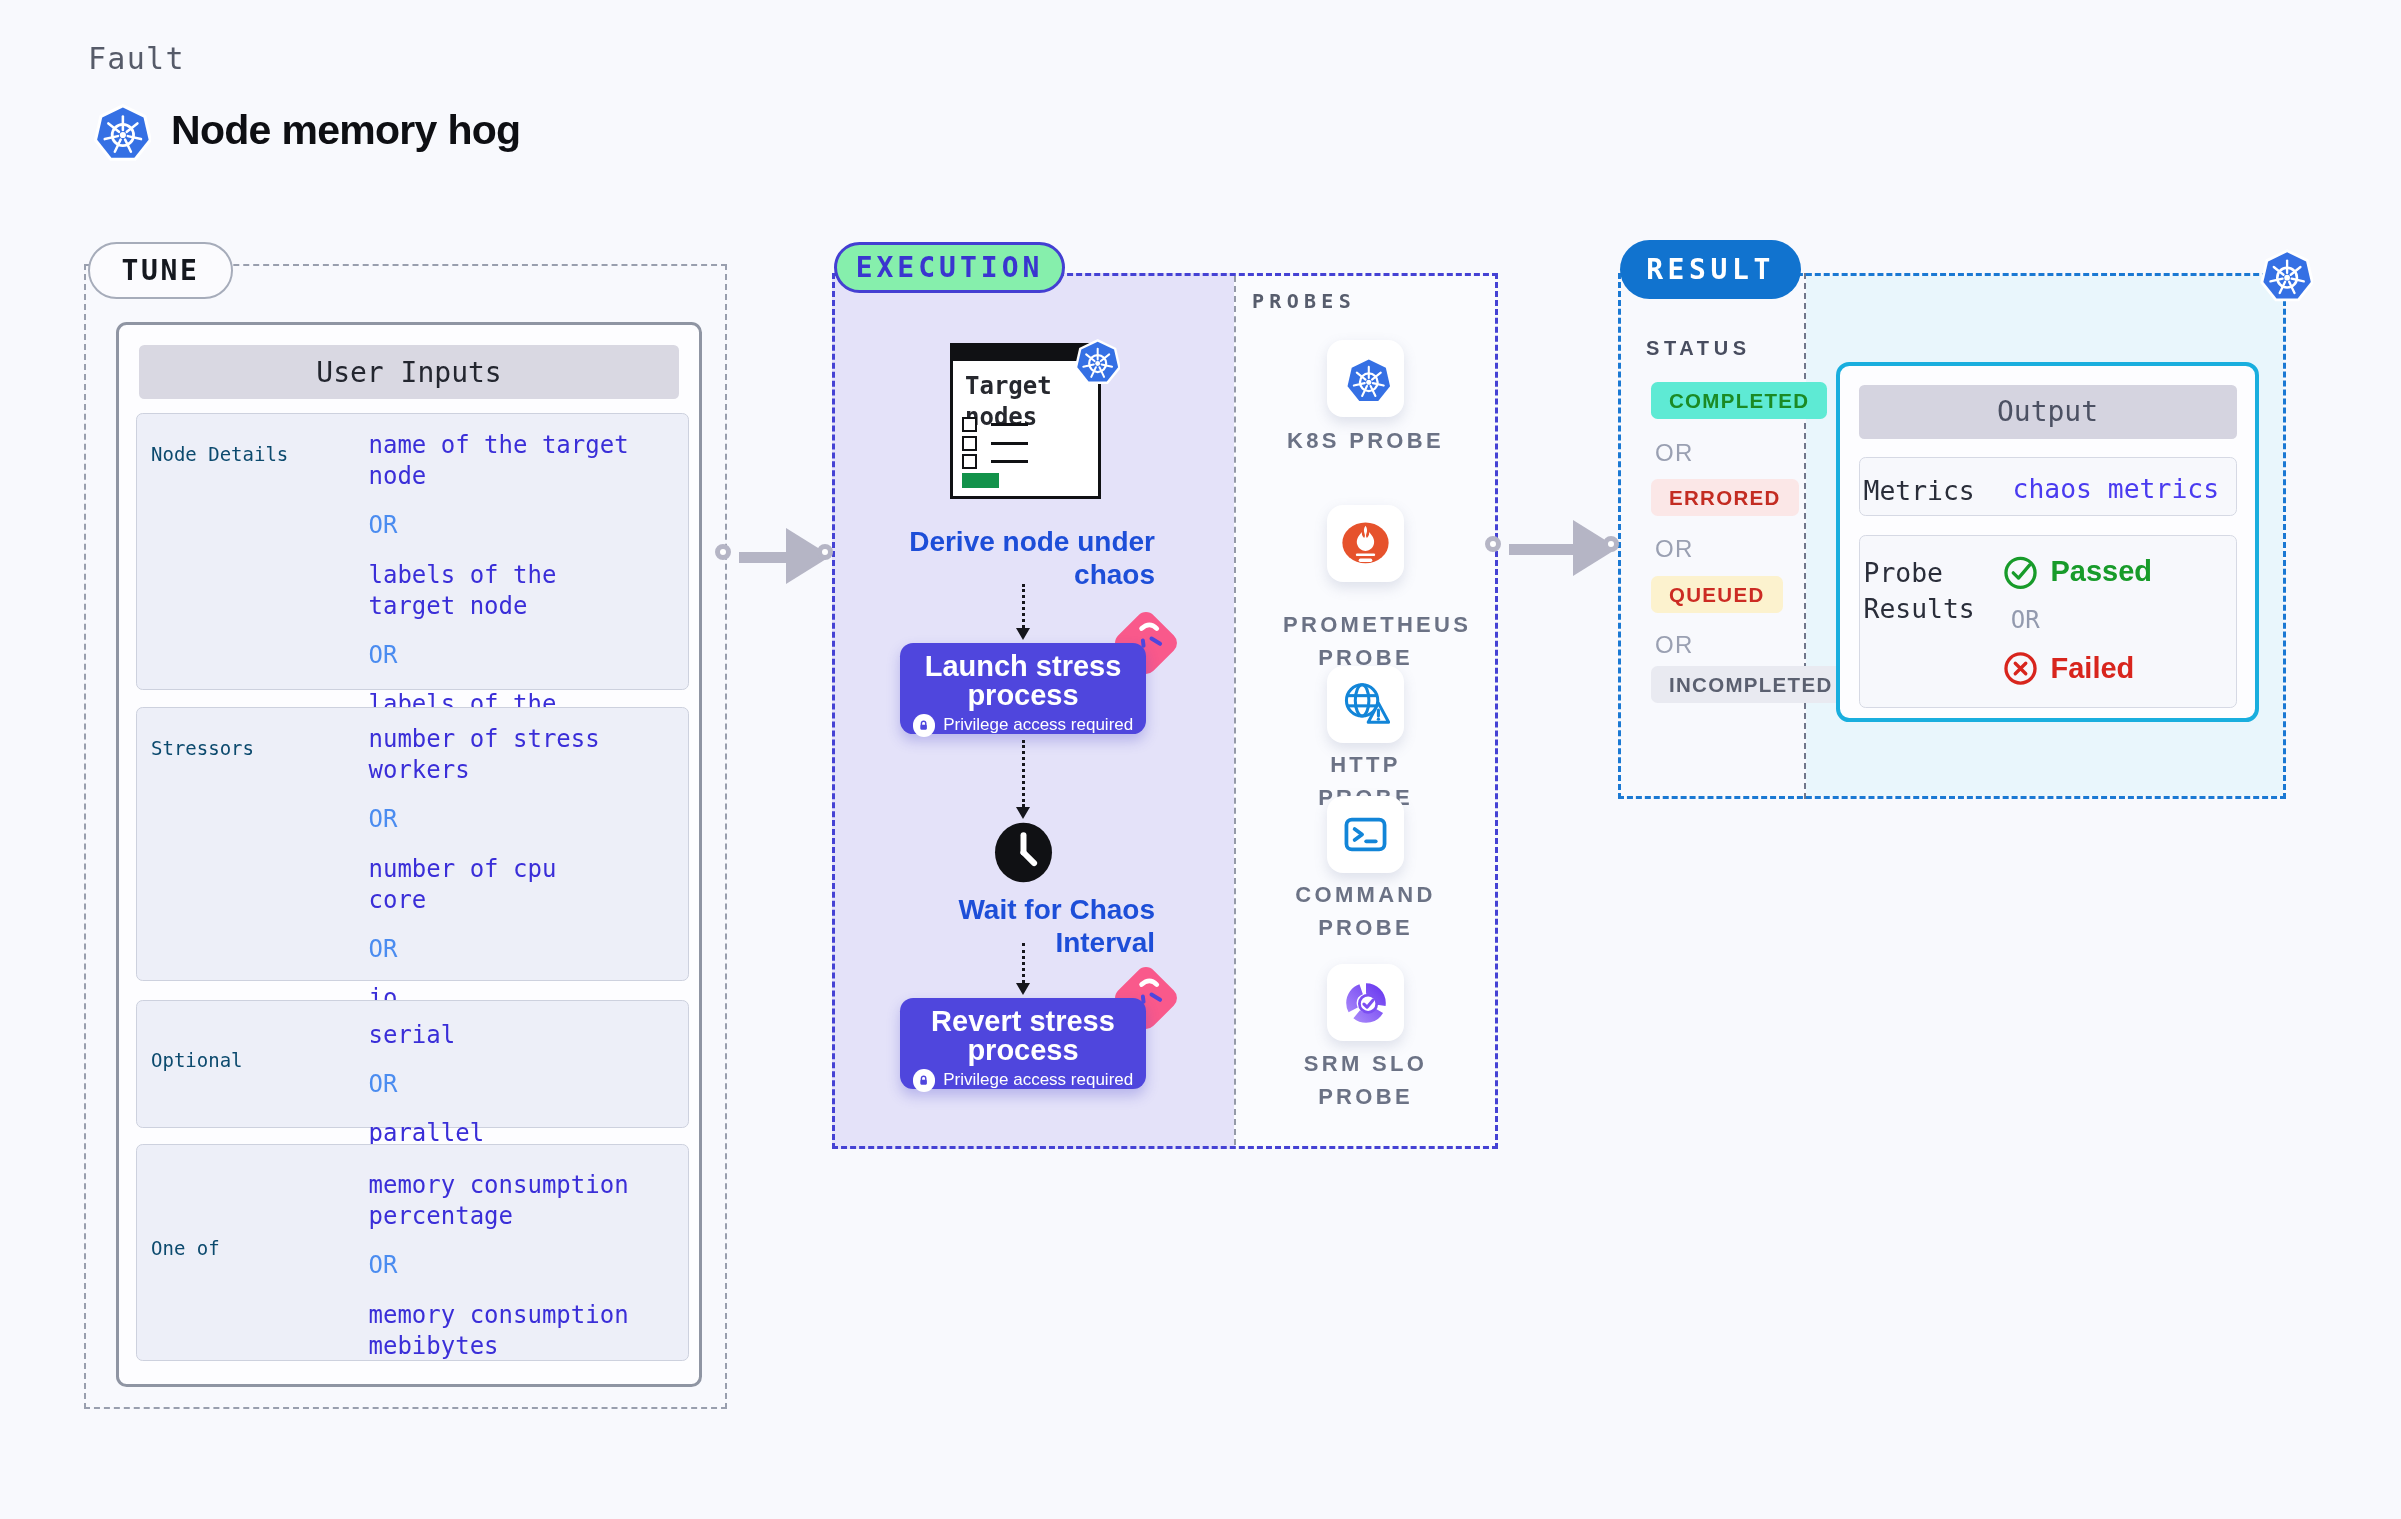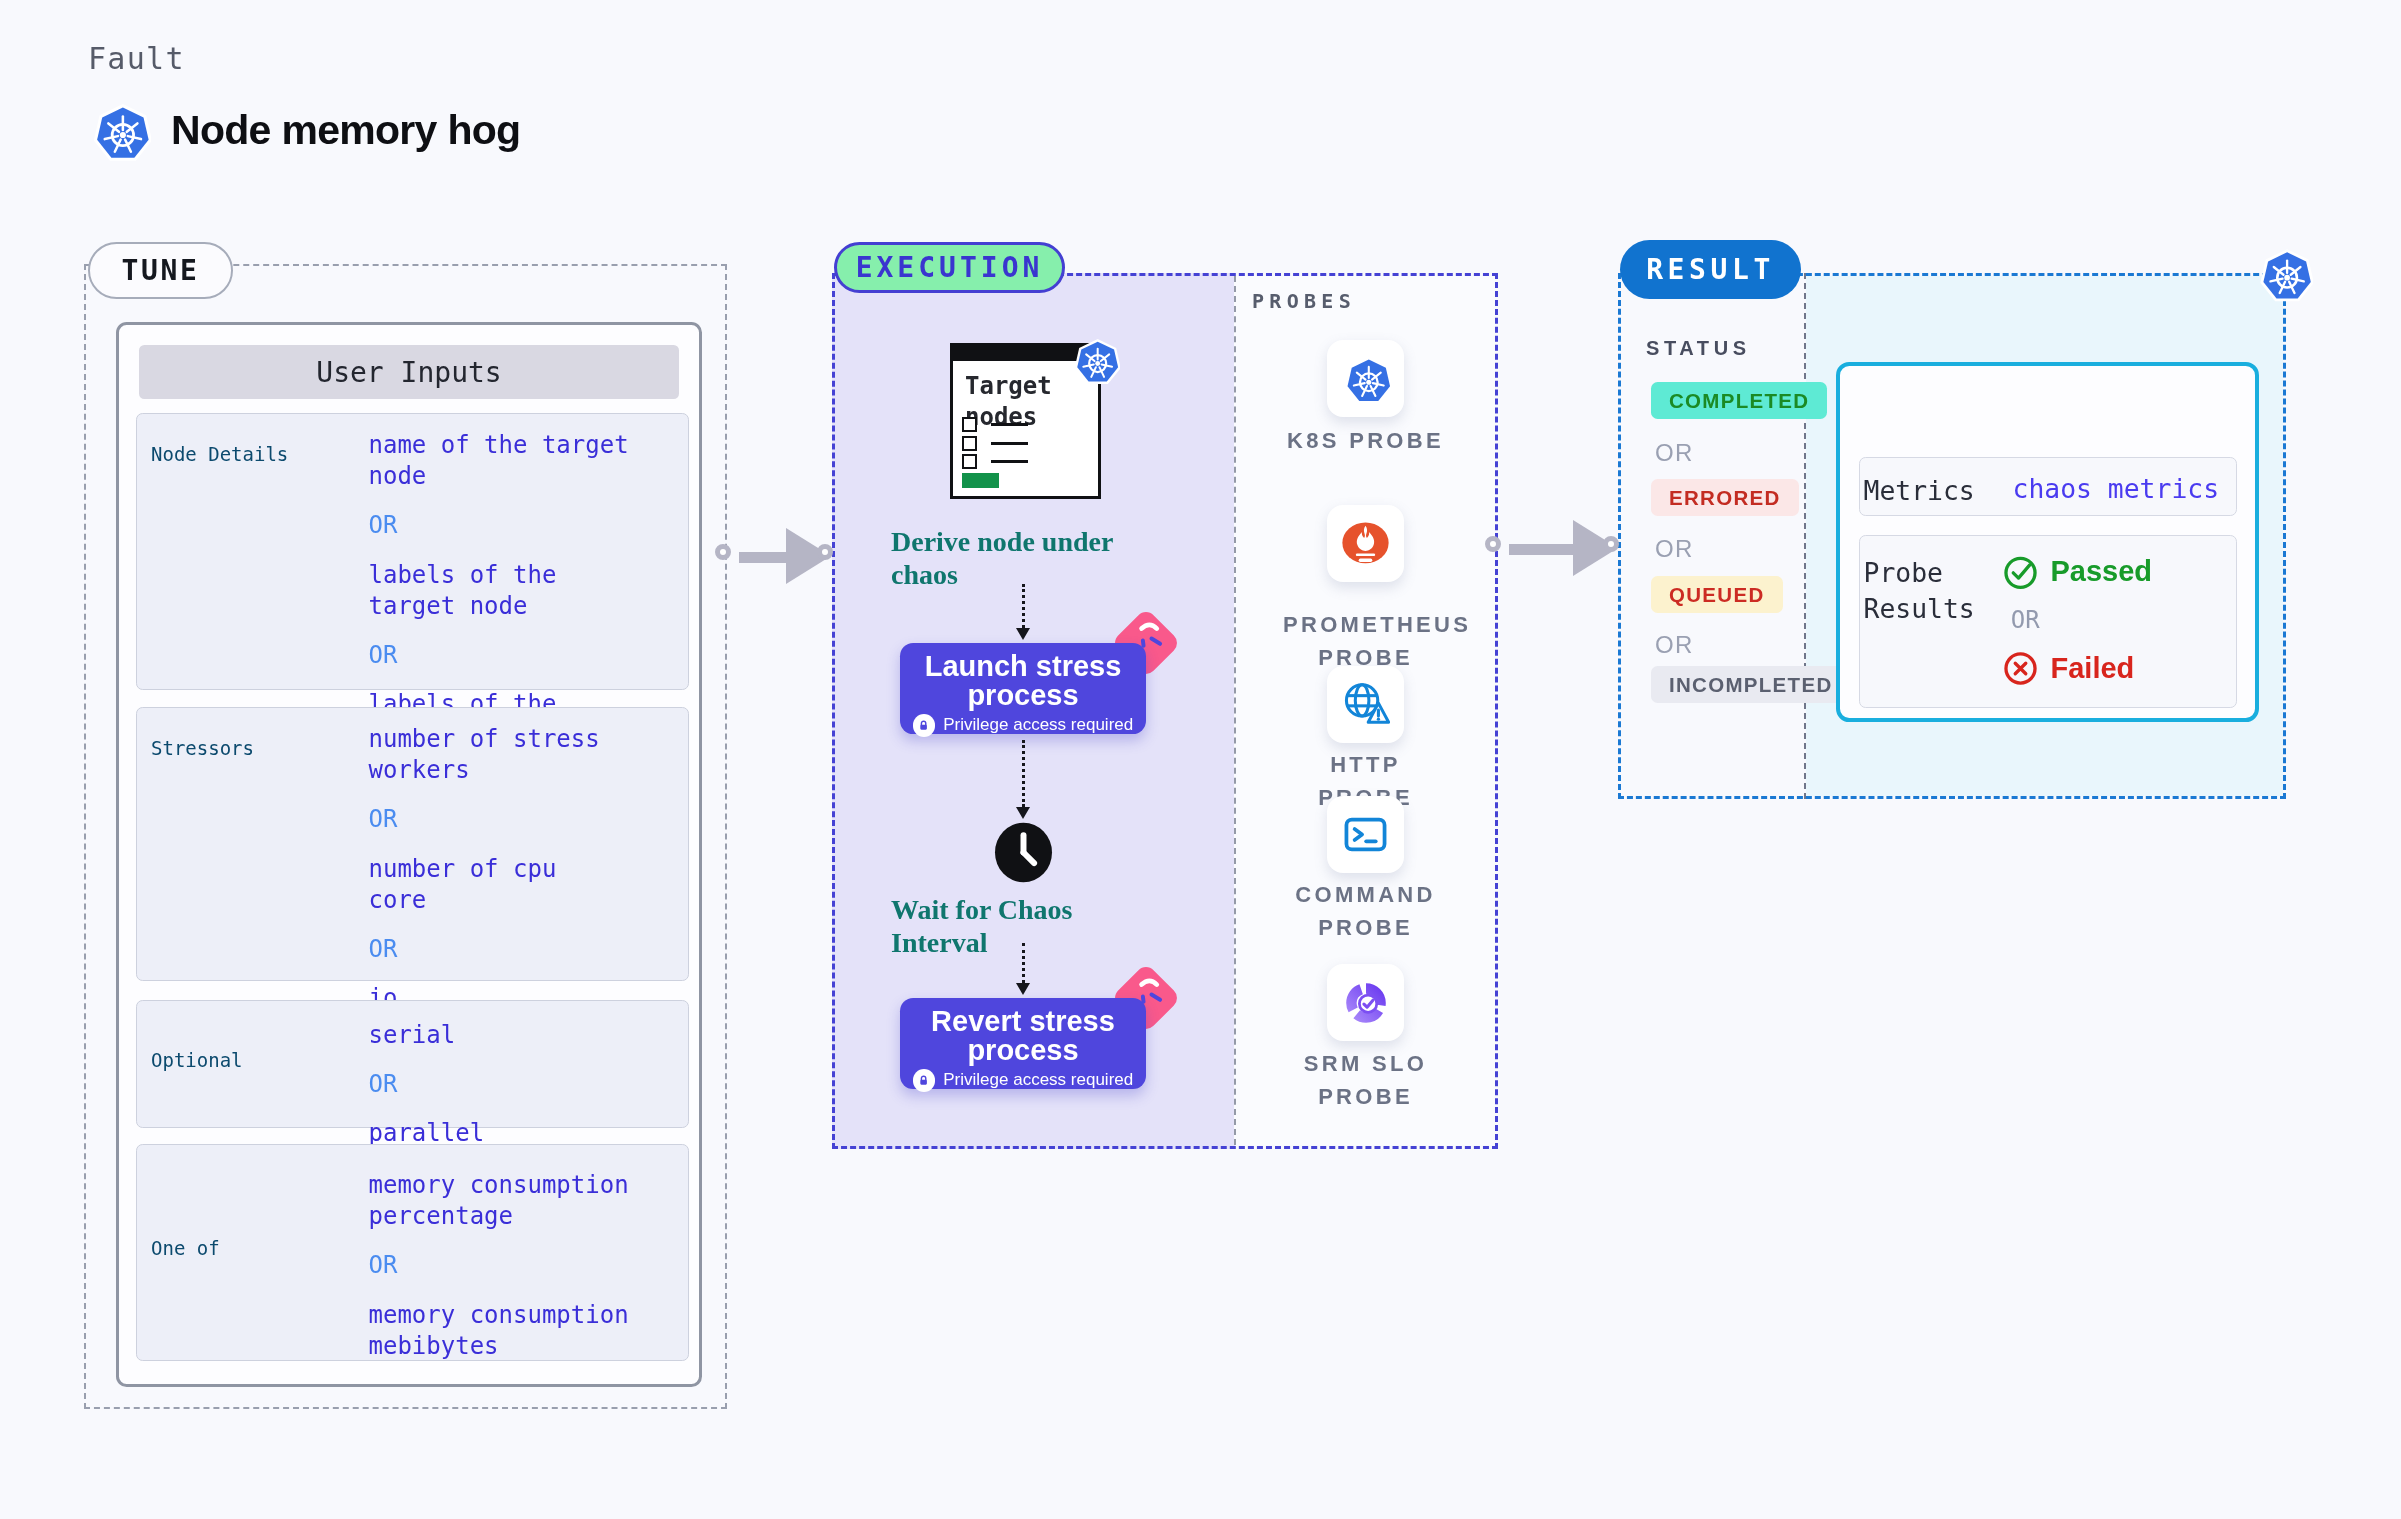--- a/index.html
+++ b/index.html
@@ -48,22 +48,22 @@
 
   .target-card{left:950px;top:343px;width:151px;height:156px;background:#fff;border:3.3px solid #101114;z-index:2}
   .tc-bar{position:absolute;left:-0.7px;right:-0.7px;top:-0.7px;height:16px;background:#101114}
   .tc-title{position:absolute;left:12px;top:25px;width:112px;font-weight:700;font-size:24px;line-height:1.3;color:#26282e}
   .tc-row{position:absolute;left:9.2px;display:flex;align-items:center}
   .tc-box{width:14.5px;height:14.5px;border:2.6px solid #101114;background:#fff}
   .tc-line{width:37px;height:2.6px;background:#101114;margin-left:14.5px}
   .tc-green{position:absolute;left:9.2px;top:127px;width:37px;height:14.5px;background:#12924a}
   .tc-k8s{left:1070px;top:334px;width:50px;height:52px;z-index:4}
 
-  .step-label{width:264px;text-align:left;font-family:Liberation Serif, serif;font-weight:800;
-              font-size:28px;line-height:1.18;color:#0f766e;z-index:2}
+  .step-label{width:264px;text-align:right;font-family:Liberation Sans, sans-serif;font-weight:800;
+              font-size:28px;line-height:1.18;color:#1d4ed8;z-index:2}
   .vdots{width:0;border-left:3.3px dotted #15161c;z-index:2}
   .vdots::after{content:"";position:absolute;left:-8.6px;bottom:-12px;width:0;height:0;
                 border-left:7.3px solid transparent;border-right:7.3px solid transparent;border-top:12.5px solid #15161c}
 
   .flow-btn{left:900px;width:246px;height:91px;background:#4f46dd;border-radius:13.2px;color:#fff;
             text-align:center;z-index:2;box-shadow:0 6.6px 13.2px rgba(70,64,200,.28)}
   .fb-title{padding-top:8.6px;font-family:"Liberation Sans",sans-serif;font-weight:800;font-size:29px;line-height:1.02}
   .fb-priv{margin-top:3.3px;display:flex;align-items:center;justify-content:center;gap:8px;
            font-family:"Liberation Sans",sans-serif;font-size:17px}
   .lock-c{width:22.5px;height:22.5px;background:#fff;border-radius:50%;display:flex;align-items:center;justify-content:center}
@@ -355,20 +355,21 @@
   <div class="abs status-label">STATUS</div>
   <div class="abs status-badge completed" style="top:382px">COMPLETED</div>
   <div class="abs or-status" style="top:439px">OR</div>
   <div class="abs status-badge errored" style="top:479px">ERRORED</div>
   <div class="abs or-status" style="top:535px">OR</div>
   <div class="abs status-badge queued" style="top:576px">QUEUED</div>
   <div class="abs or-status" style="top:631px">OR</div>
   <div class="abs status-badge incompleted" style="top:666px">INCOMPLETED</div>
 
   <div class="abs output-box">
+    <div class="ob-head">Output</div>
 
     <div class="ob-row ob-row1">
       <div class="ob-label" style="top:14.5px">Metrics</div>
       <div class="ob-value" style="top:14.5px">chaos metrics</div>
     </div>
 
     <div class="ob-row ob-row2">
       <div class="ob-label" style="top:18.5px;width:132px">Probe Results</div>
       <div class="pr-col">
         <div class="pf-row pass">

